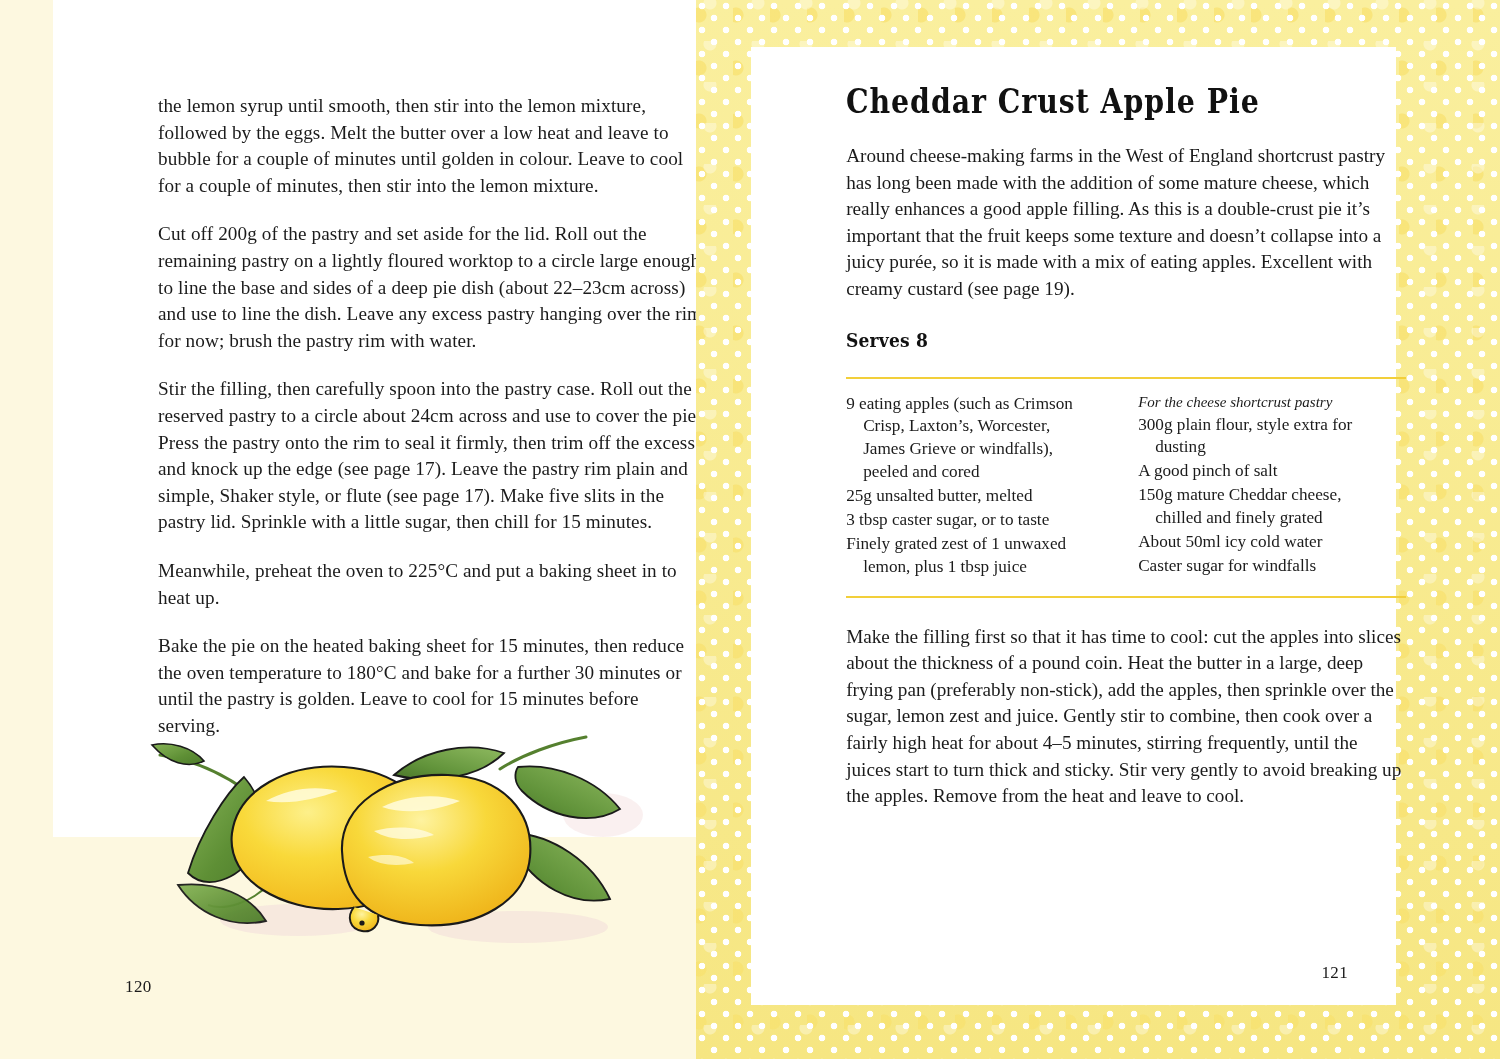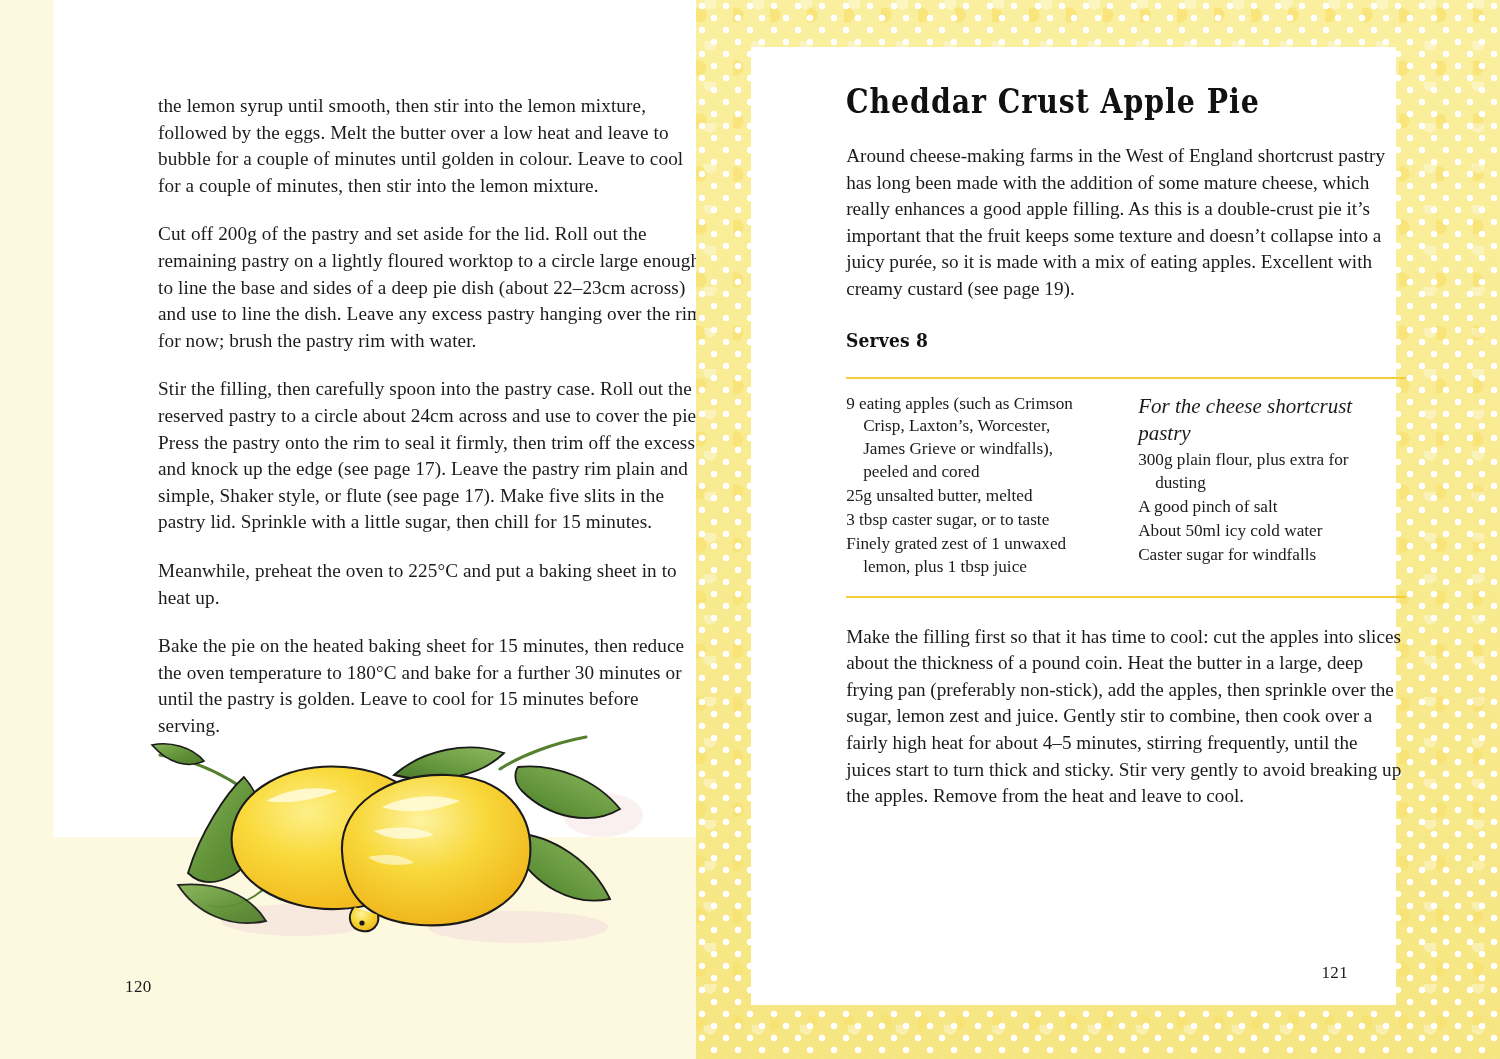--- a/index.html
+++ b/index.html
@@ -147,21 +147,21 @@
   }
   .ing-item {
     font-size: 17.2px;
     line-height: 1.33;
     color: #1b1b1b;
     padding-left: 17px;
     text-indent: -17px;
     margin-bottom: 1px;
   }
   .ing-head {
-    font-size: 21px;
+    font-size: 15px;
     line-height: 1.33;
     color: #1b1b1b;
     font-style: italic;
     margin-bottom: 1px;
   }
 
   .method {
     margin: 26px 0 0 0;
     font-size: 19.2px;
     line-height: 1.385;
@@ -271,22 +271,23 @@
 
         <div class="ingredients">
           <div class="ing-col">
             <div class="ing-item">9 eating apples (such as Crimson Crisp, Laxton’s, Worcester, James Grieve or windfalls), peeled and cored</div>
             <div class="ing-item">25g unsalted butter, melted</div>
             <div class="ing-item">3 tbsp caster sugar, or to taste</div>
             <div class="ing-item">Finely grated zest of 1 unwaxed lemon, plus 1 tbsp juice</div>
           </div>
           <div class="ing-col">
             <div class="ing-head">For the cheese shortcrust pastry</div>
-            <div class="ing-item">300g plain flour, plus extra for dusting</div>
+            <div class="ing-item">300g plain flour, style extra for dusting</div>
             <div class="ing-item">A good pinch of salt</div>
+            <div class="ing-item">150g mature Cheddar cheese, chilled and finely grated</div>
             <div class="ing-item">About 50ml icy cold water</div>
             <div class="ing-item">Caster sugar for windfalls</div>
           </div>
         </div>
 
         <div class="rule"></div>
 
         <p class="method">Make the filling first so that it has time to cool: cut the apples into slices about the thickness of a pound coin. Heat the butter in a large, deep frying pan (preferably non-stick), add the apples, then sprinkle over the sugar, lemon zest and juice. Gently stir to combine, then cook over a fairly high heat for about 4–5 minutes, stirring frequently, until the juices start to turn thick and sticky. Stir very gently to avoid breaking up the apples. Remove from the heat and leave to cool.</p>
       </div>
 

